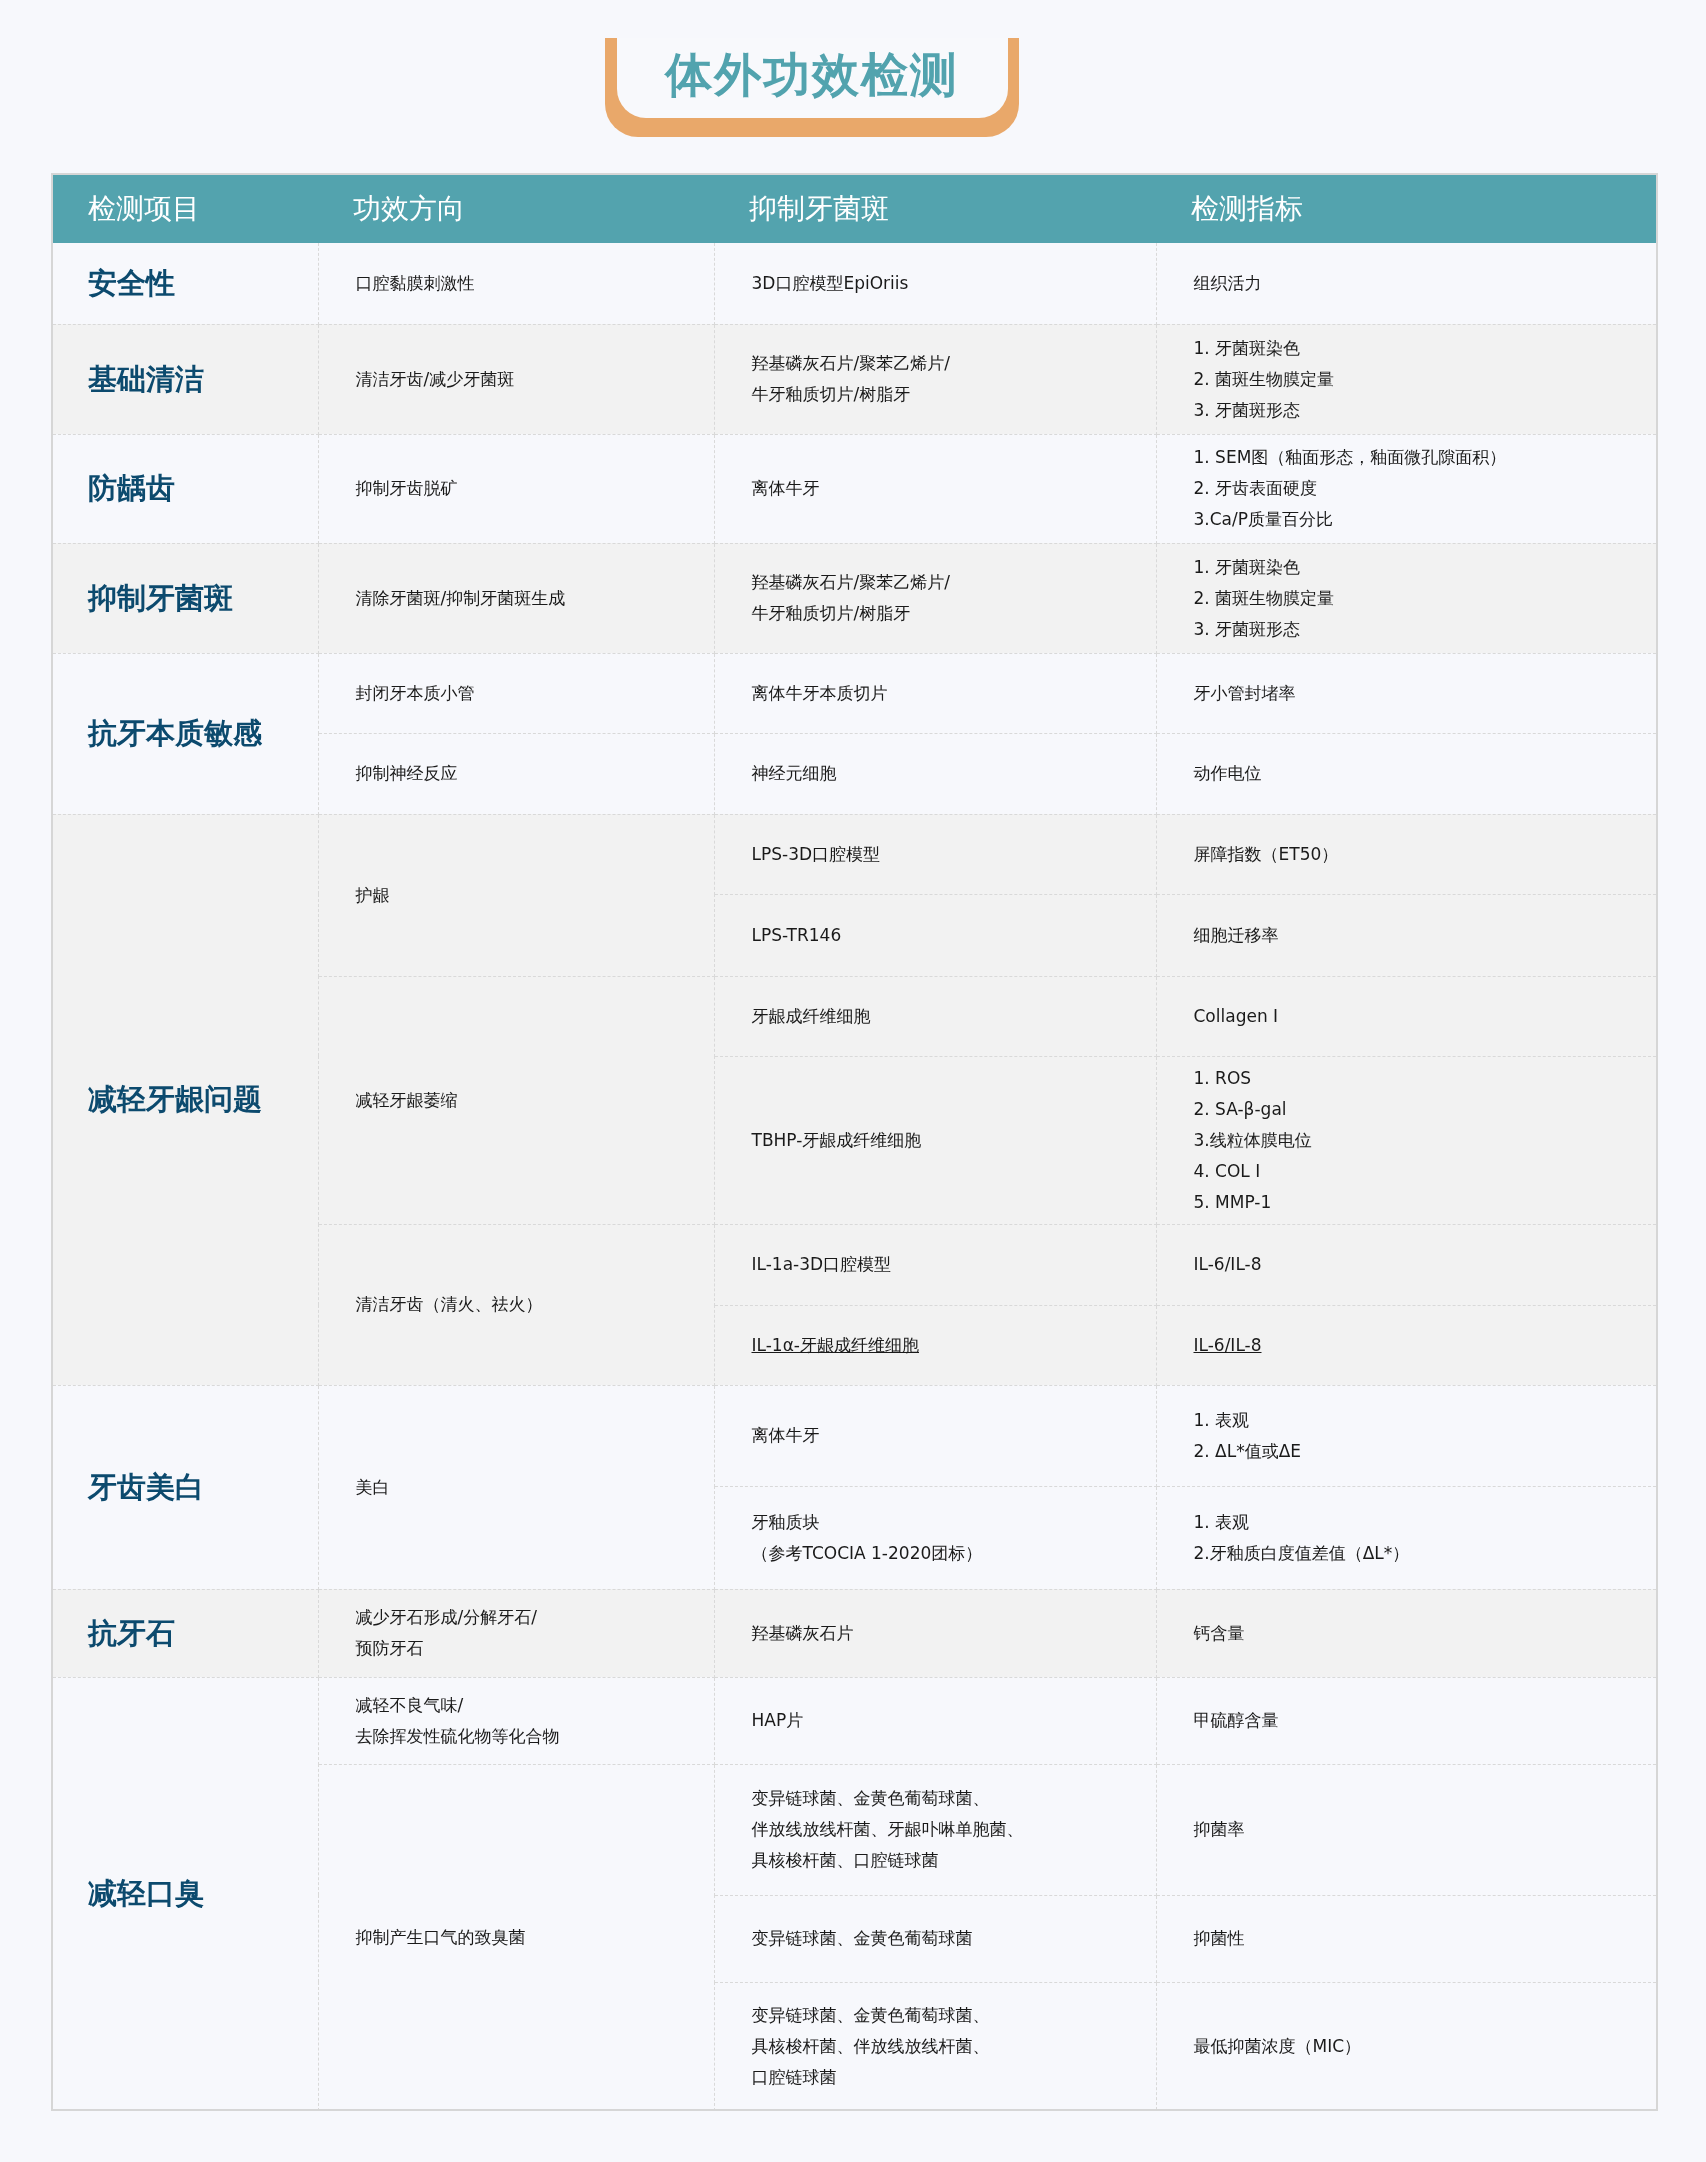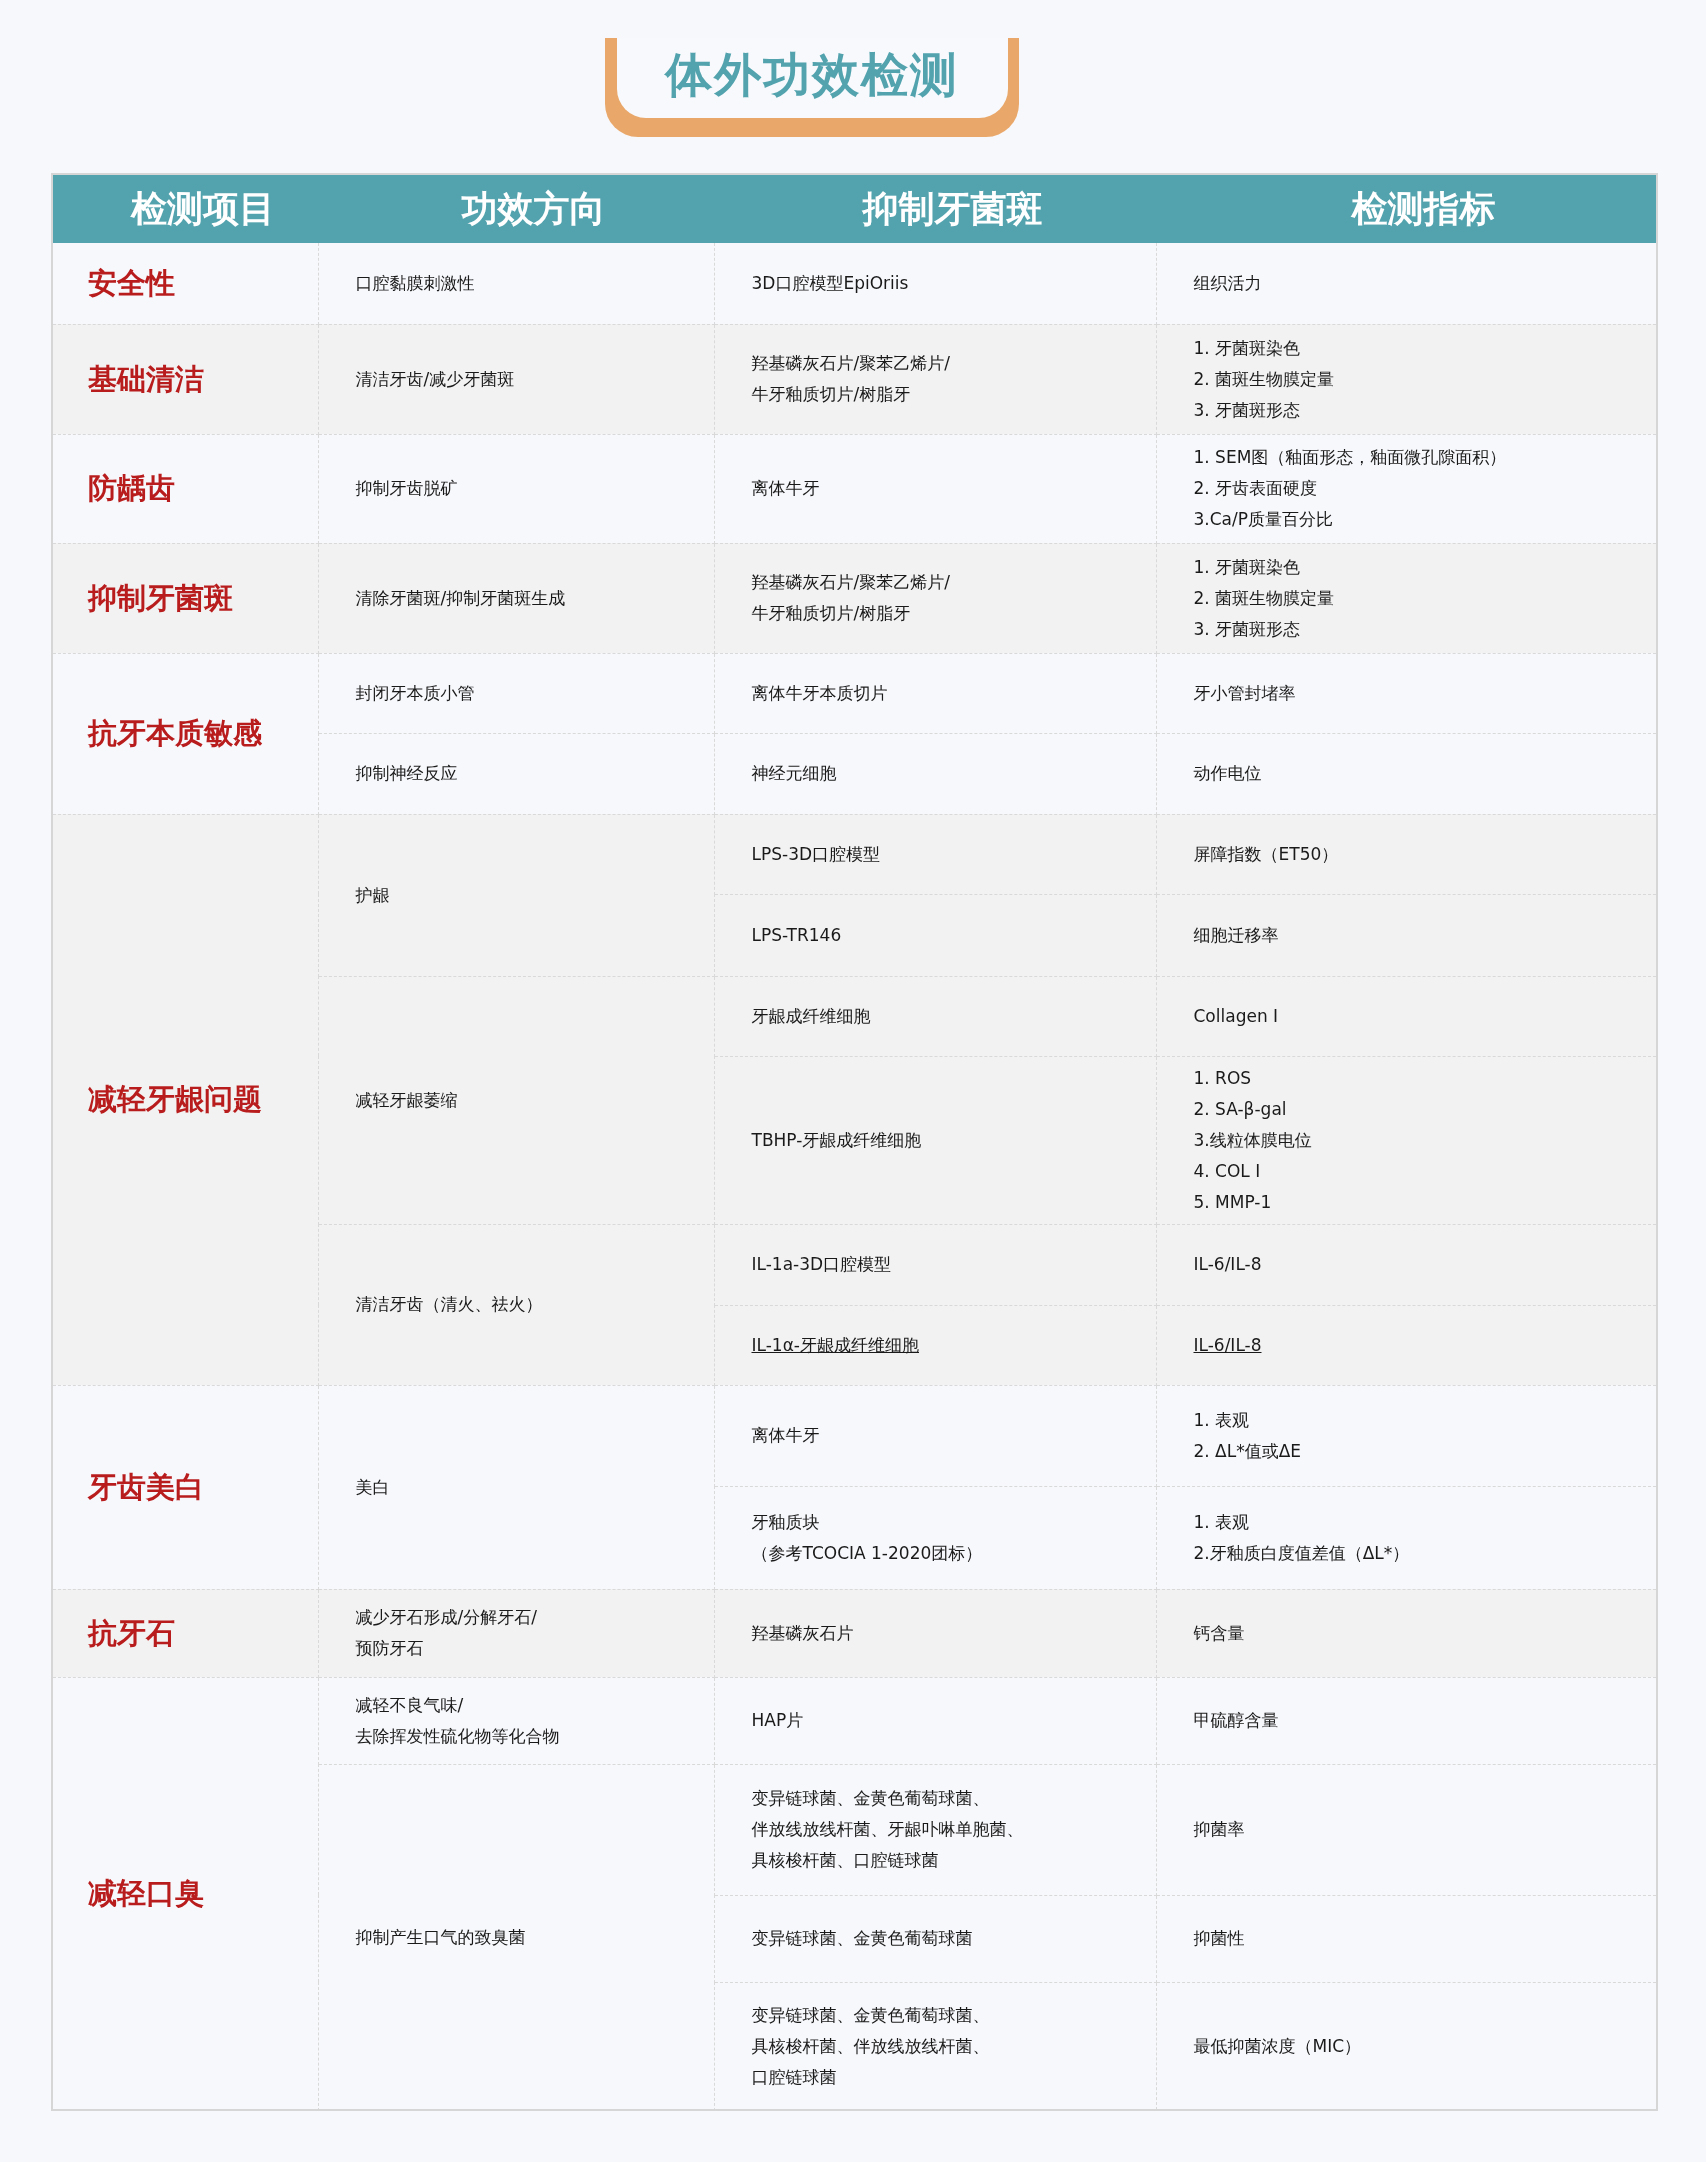--- a/index.html
+++ b/index.html
@@ -25,32 +25,32 @@
   .table-box {
     position: absolute; left: 51px; top: 173px; width: 1607px; height: 1938px;
     border: 2.9px solid #d6d6d6; border-bottom-width: 2.9px; box-sizing: border-box;
     background: #f7f8fc; overflow: hidden;
   }
   table {
     border-collapse: collapse; width: 100%; table-layout: fixed;
   }
   col.c1 { width: 265px; } col.c2 { width: 396px; } col.c3 { width: 442px; } col.c4 { width: auto; }
   thead th {
-    background: #53a3ae; color: #ffffff; font-size: 36px; font-weight: bold;
-    text-align: center; height: 68px; padding: 0 0 0 35px; box-sizing: border-box;
+    background: #53a3ae; color: #ffffff; font-size: 28px; font-weight: normal;
+    text-align: left; height: 68px; padding: 0 0 0 35px; box-sizing: border-box;
     border: none;
   }
   tbody td {
     font-size: 17px; line-height: 31px; vertical-align: middle; text-align: left;
     padding: 0 11.5px 0 37px; box-sizing: border-box;
     border-right: 1.9px dashed #d9d9d9; border-bottom: 1.9px dashed #d9d9d9;
     white-space: pre-line;
   }
   tbody td:last-child { border-right: none; }
-  tbody td.cat { font-weight: bold; font-size: 29px; padding-left: 35px; color: #b91c1c; }
+  tbody td.cat { font-weight: bold; font-size: 29px; padding-left: 35px; color: #0c4a6e; }
   tr.g-light td { background: #f7f8fc; }
   tr.g-gray td { background: #f2f2f2; }
   tbody tr:last-child td { border-bottom: none; }
 </style>
 </head>
 <body>
 
 <div class="title-wrap">
   <div class="title-inner">
     <span class="title-text">体外功效检测</span>

